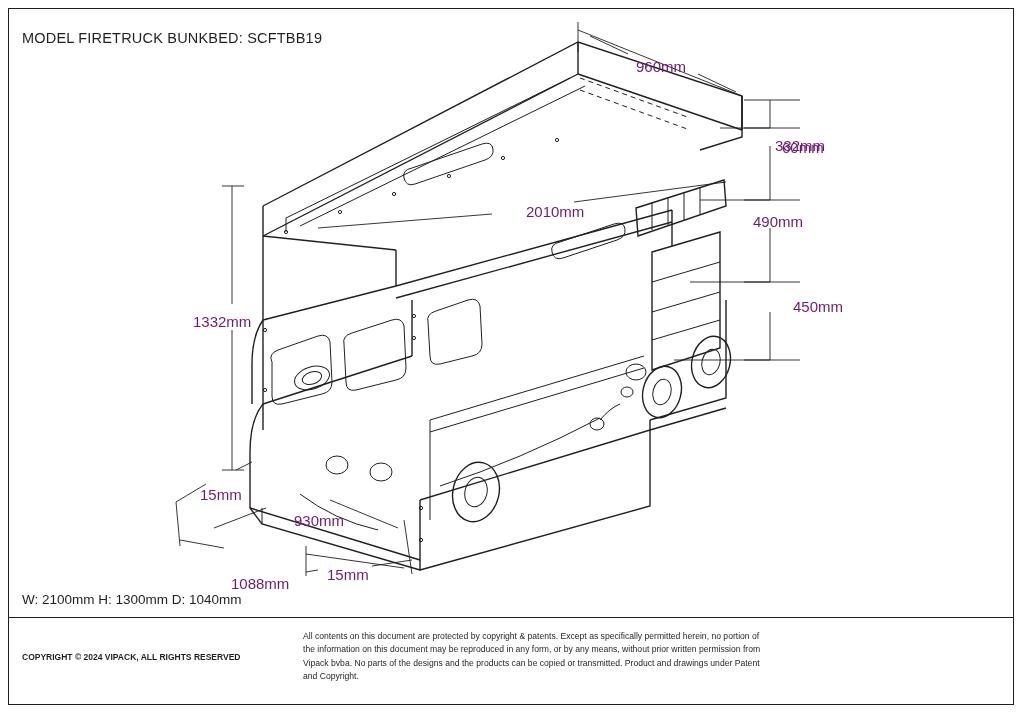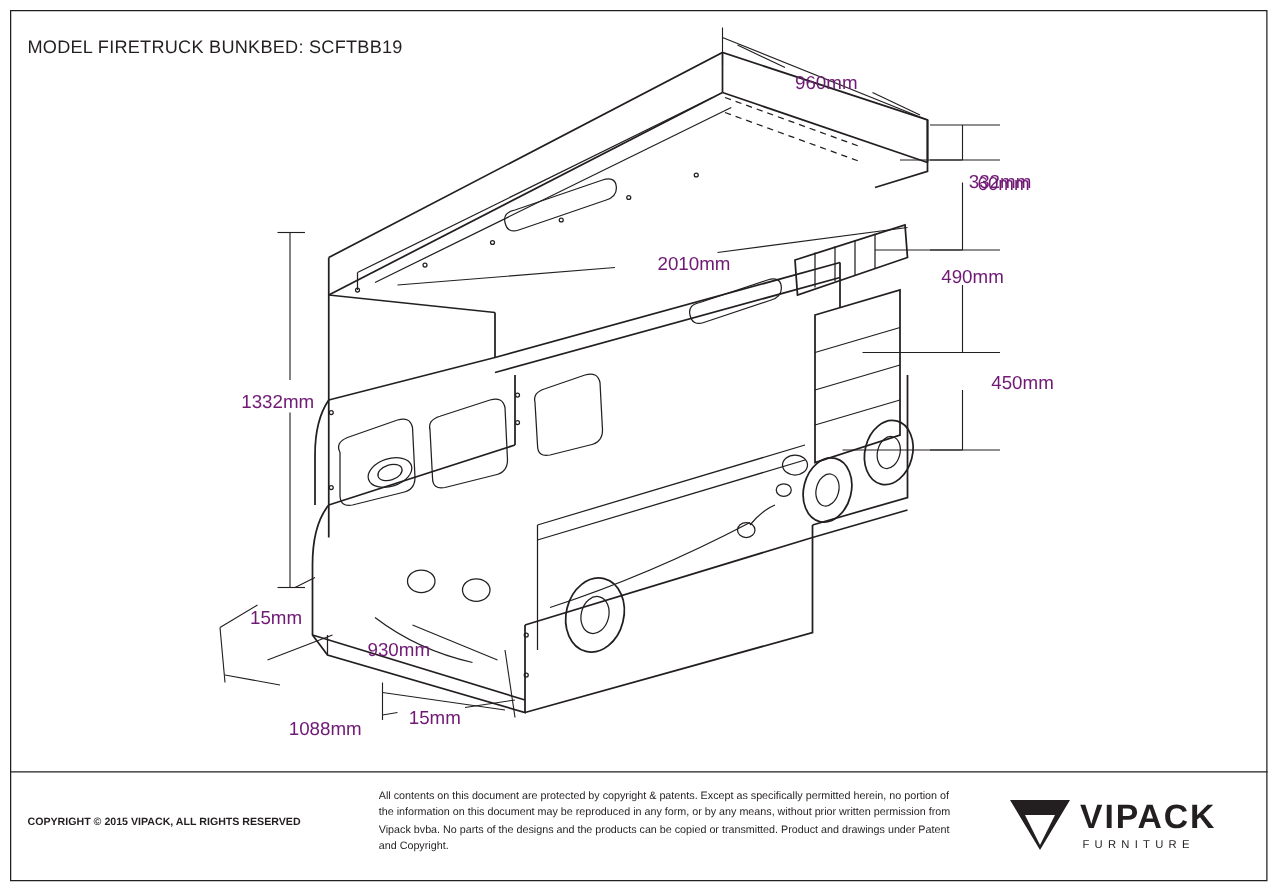--- a/index.html
+++ b/index.html
@@ -284,27 +284,21 @@
   <div class="dim" style="left:753px; top:137px;margin-left:22px;">332mm</div>
   <div class="dim" style="left:753px; top:213px;">490mm</div>
   <div class="dim" style="left:793px; top:298px;">450mm</div>
   <div class="dim" style="left:499px; top:203px;margin-left:27px;">2010mm</div>
   <div class="dim" style="left:193px; top:313px;">1332mm</div>
   <div class="dim" style="left:200px; top:486px;">15mm</div>
   <div class="dim" style="left:294px; top:512px;">930mm</div>
   <div class="dim" style="left:231px; top:551px;margin-top:24px;">1088mm</div>
   <div class="dim" style="left:327px; top:566px;">15mm</div>
 
+  <div class="dims-summary">W: 2100mm H: 1300mm D: 1040mm</div>
 
   <div class="hrule r1"></div>
 
-  <div class="footer-copy">COPYRIGHT  © 2015 VIPACK, ALL RIGHTS RESERVED</div>
+  <div class="footer-copy">COPYRIGHT  © 2024 VIPACK, ALL RIGHTS RESERVED</div>
   <div class="footer-legal">All contents on this document are protected by copyright &amp; patents. Except as specifically permitted herein, no portion of the information on this document may be reproduced in any form, or by any means, without prior written permission from Vipack bvba. No parts of the designs and the products can be copied or transmitted. Product and drawings under Patent and Copyright.</div>
 
-  <div class="logo">
-    <svg class="logo-mark" viewBox="0 0 52 46" xmlns="http://www.w3.org/2000/svg">
-      <path d="M2 4 L26 4 L26 16 L14 16 L26 40 L38 16 L26 16 L26 4 L50 4 L26 44 Z" fill="#231f20"></path>
-    </svg>
-    <div class="logo-text">VIPACK</div>
-    <div class="logo-sub">FURNITURE</div>
-  </div>
 
 </div>
 
 </body></html>

